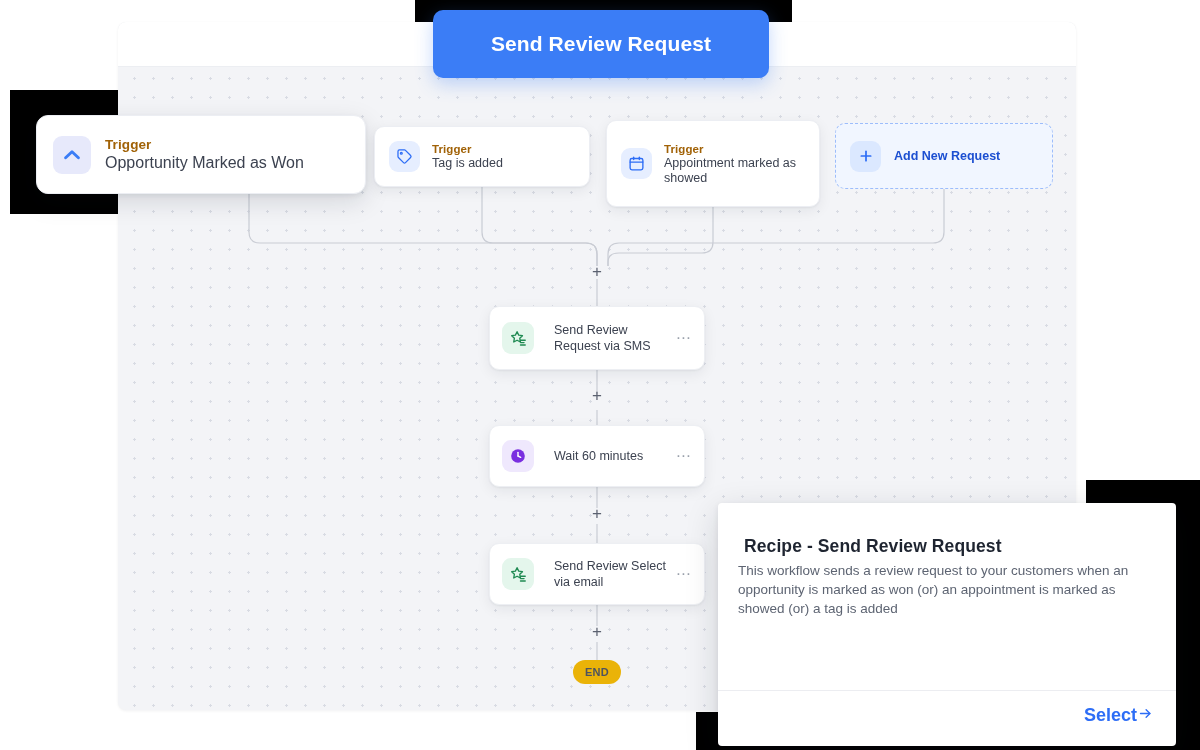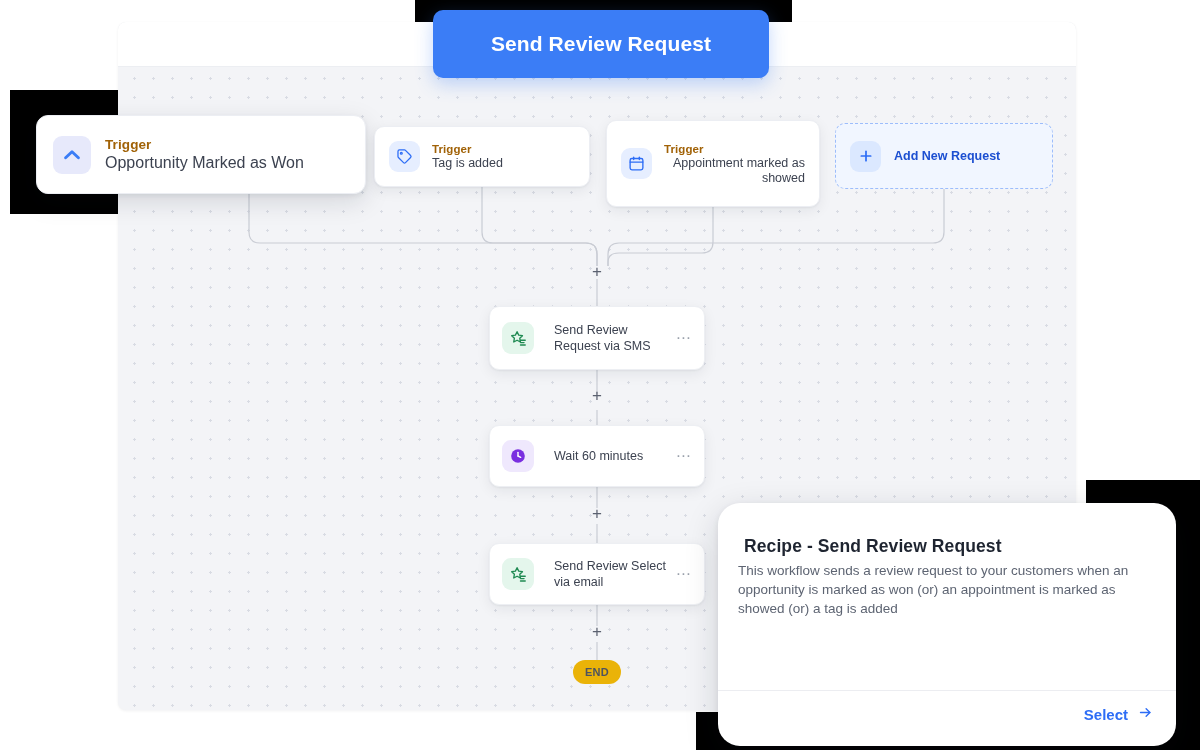--- a/index.html
+++ b/index.html
@@ -108,21 +108,21 @@
   #trigger-card-1 .tc-icon { width: 38px; height: 38px; background: #e7e9fb; }
   #trigger-card-1 .tc-text { margin-left: 14px; }
   #trigger-card-1 .tc-kicker { font-size: 13.5px; line-height: 16px; }
   #trigger-card-1 .tc-title  { font-size: 16px; line-height: 20px; }
 
   
   .trigger-card.sm { padding: 0 14px; }
   .trigger-card.sm .tc-icon { width: 31px; height: 31px; background: #e6eeff; }
   .trigger-card.sm .tc-text { margin-left: 12px; }
   .trigger-card.sm .tc-kicker { font-size: 11.5px; line-height: 14px; }
-  .trigger-card.sm .tc-title  { font-size: 12.5px; line-height: 15px; text-align: right; }
+  .trigger-card.sm .tc-title  { font-size: 12.5px; line-height: 15px; }
 
   #trigger-card-2 { left: 374px; top: 126px; width: 216px; height: 61px; }
   #trigger-card-3 { left: 606px; top: 120px; width: 214px; height: 87px; }
 
   
   #add-trigger-card {
     position: absolute;
     left: 835px; top: 123px; width: 218px; height: 66px;
     background: #f1f6ff;
     border: 1.5px dashed #9dbdfb;
@@ -216,21 +216,21 @@
     cursor: pointer;
     box-shadow: 0 6px 18px rgba(59,125,246,0.30);
   }
 
   
   #recipe-panel {
     position: absolute;
     left: 718px; top: 503px;
     width: 458px; height: 243px;
     background: #ffffff;
-    border-radius: 22px;
+    border-radius: 4px;
     box-shadow: 0 10px 34px rgba(16,24,40,0.16), 0 2px 6px rgba(16,24,40,0.08);
     overflow: hidden;
   }
   #recipe-title {
     position: absolute;
     left: 26px; top: 33px;
     width: 410px;
     color: #1e2430;
     font-size: 17.5px;
     font-weight: 700;
@@ -249,23 +249,22 @@
     left: 0; top: 187px;
     width: 100%;
     height: 1px;
     background: #ecedf1;
   }
   #recipe-select-button {
     position: absolute;
     right: 22px; top: 202px;
     display: flex;
     align-items: center;
-    gap: 9px;
     color: #2d6df6;
-    font-size: 15px;
+    font-size: 18px;
     font-weight: 600;
     cursor: pointer;
   }
 </style>
 </head>
 <body>
 
 <div class="black-block" id="blk-top"></div>
 <div class="black-block" id="blk-left"></div>
 <div class="black-block" id="blk-right"></div>

